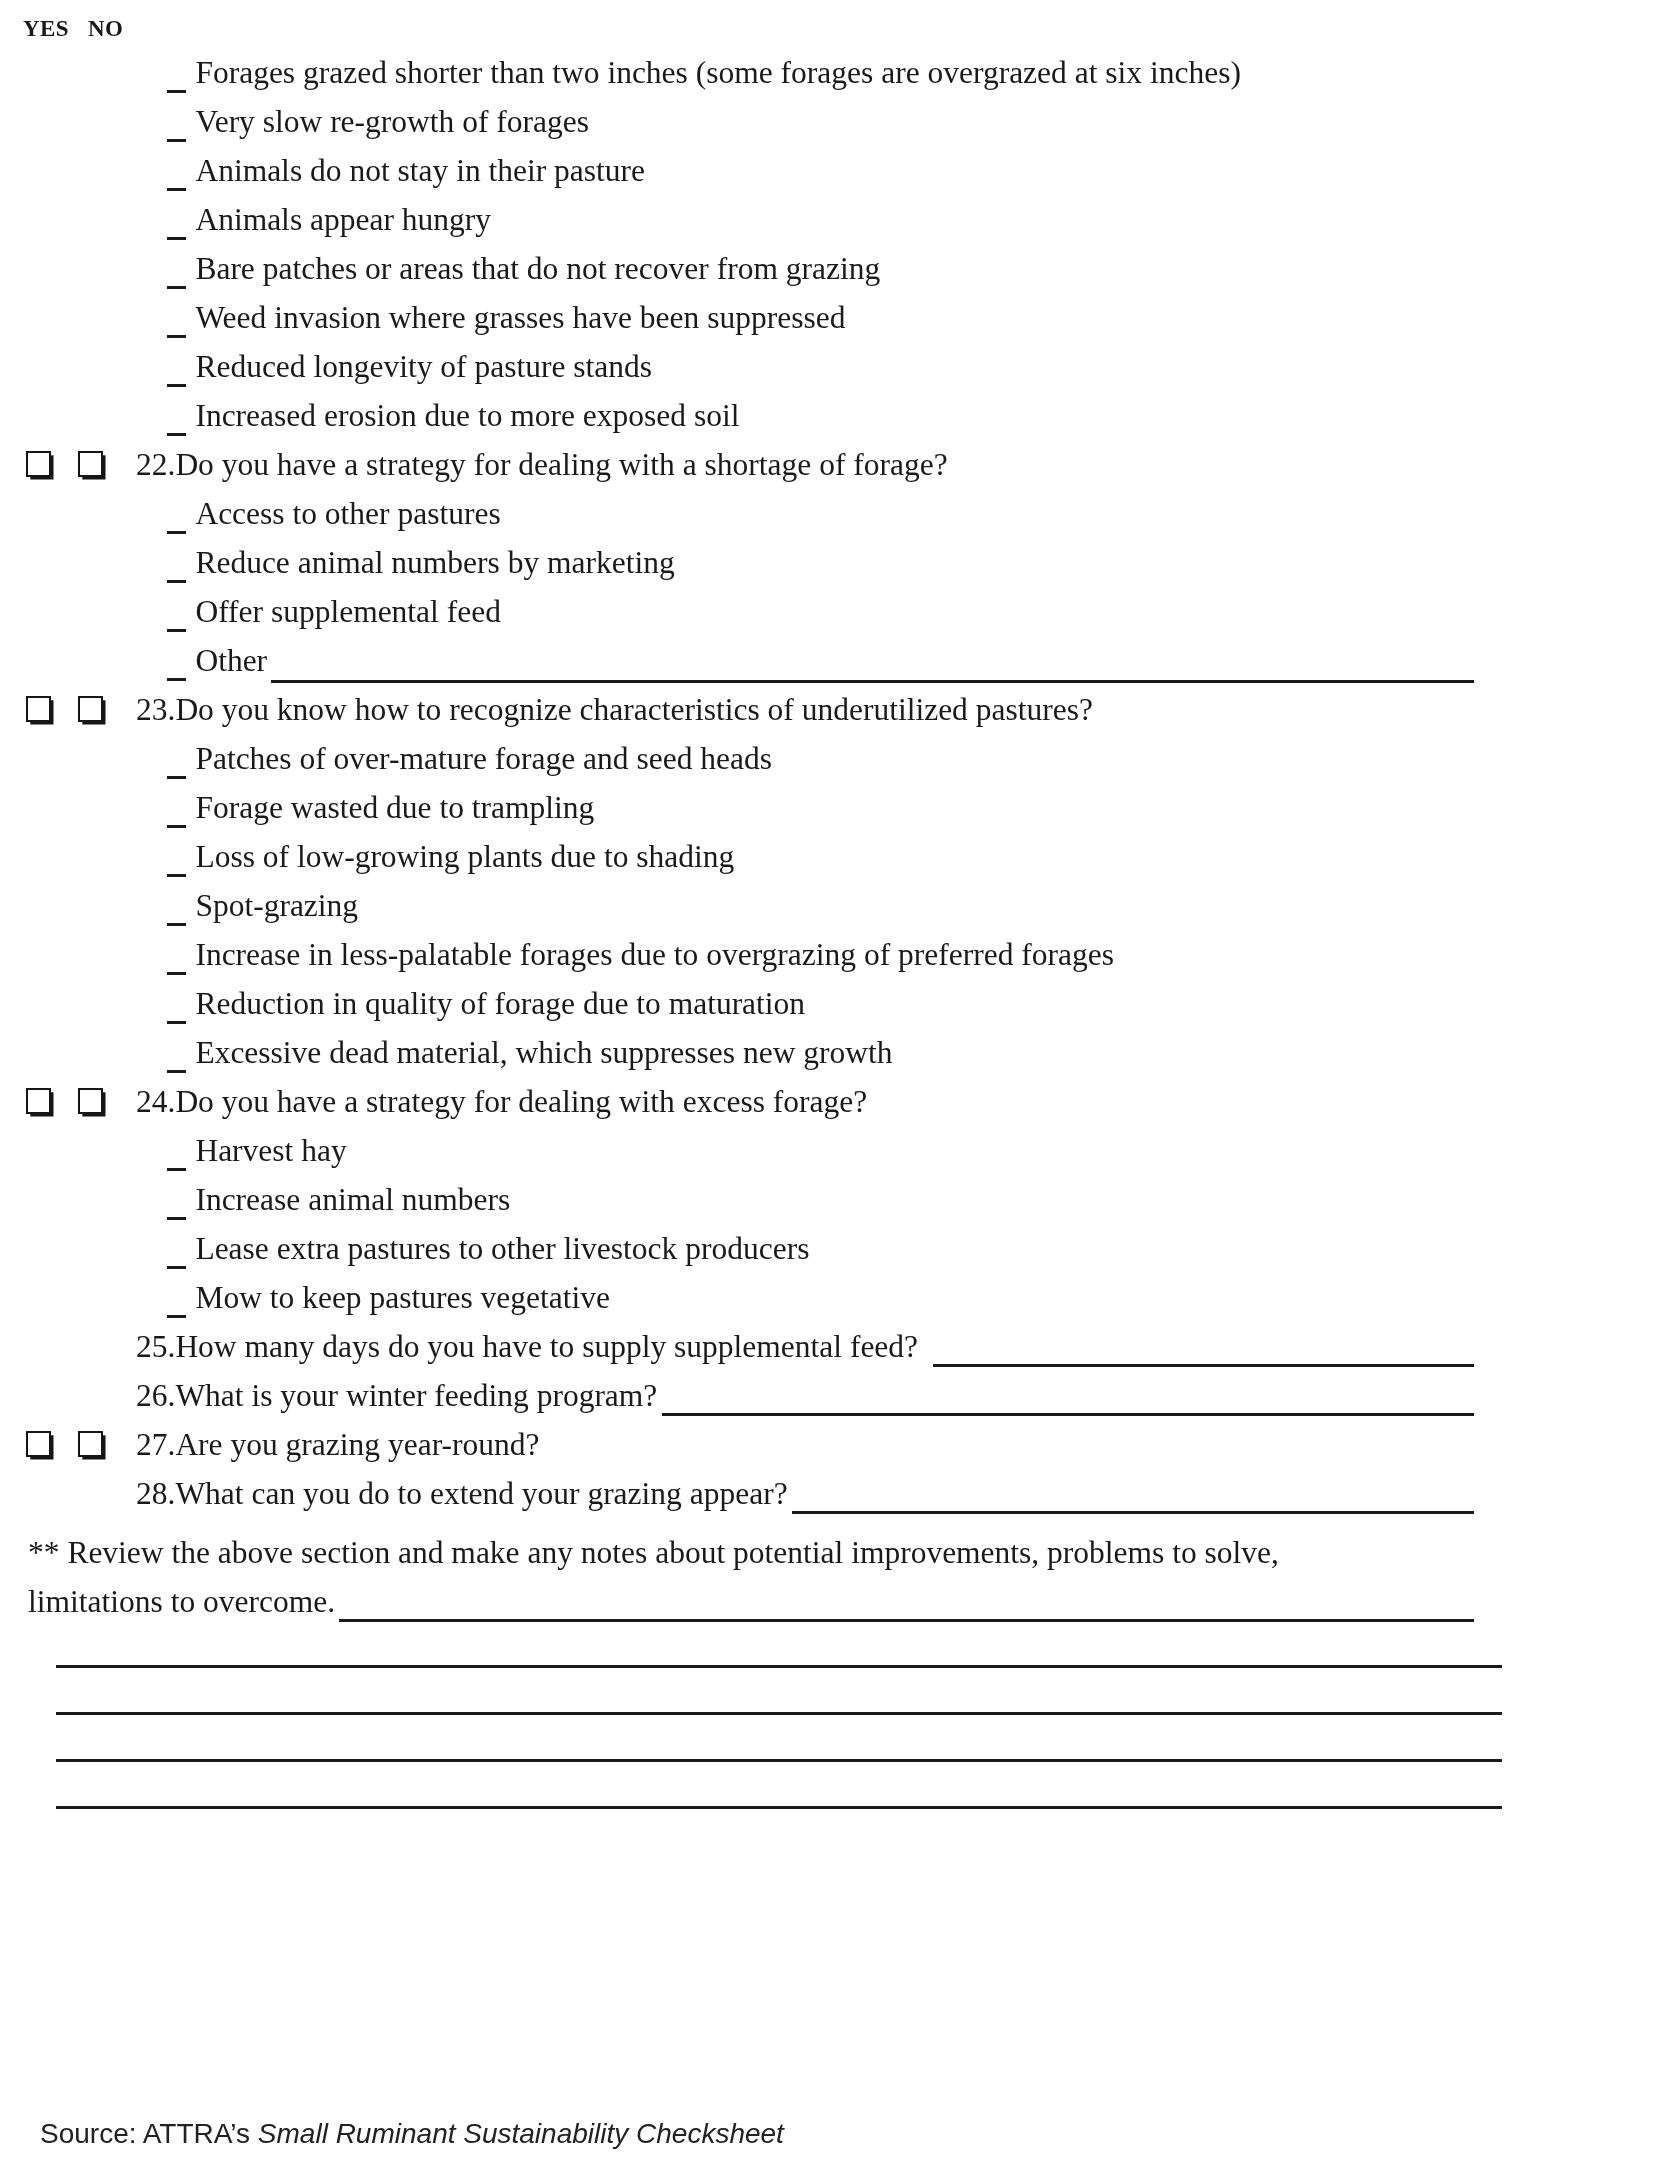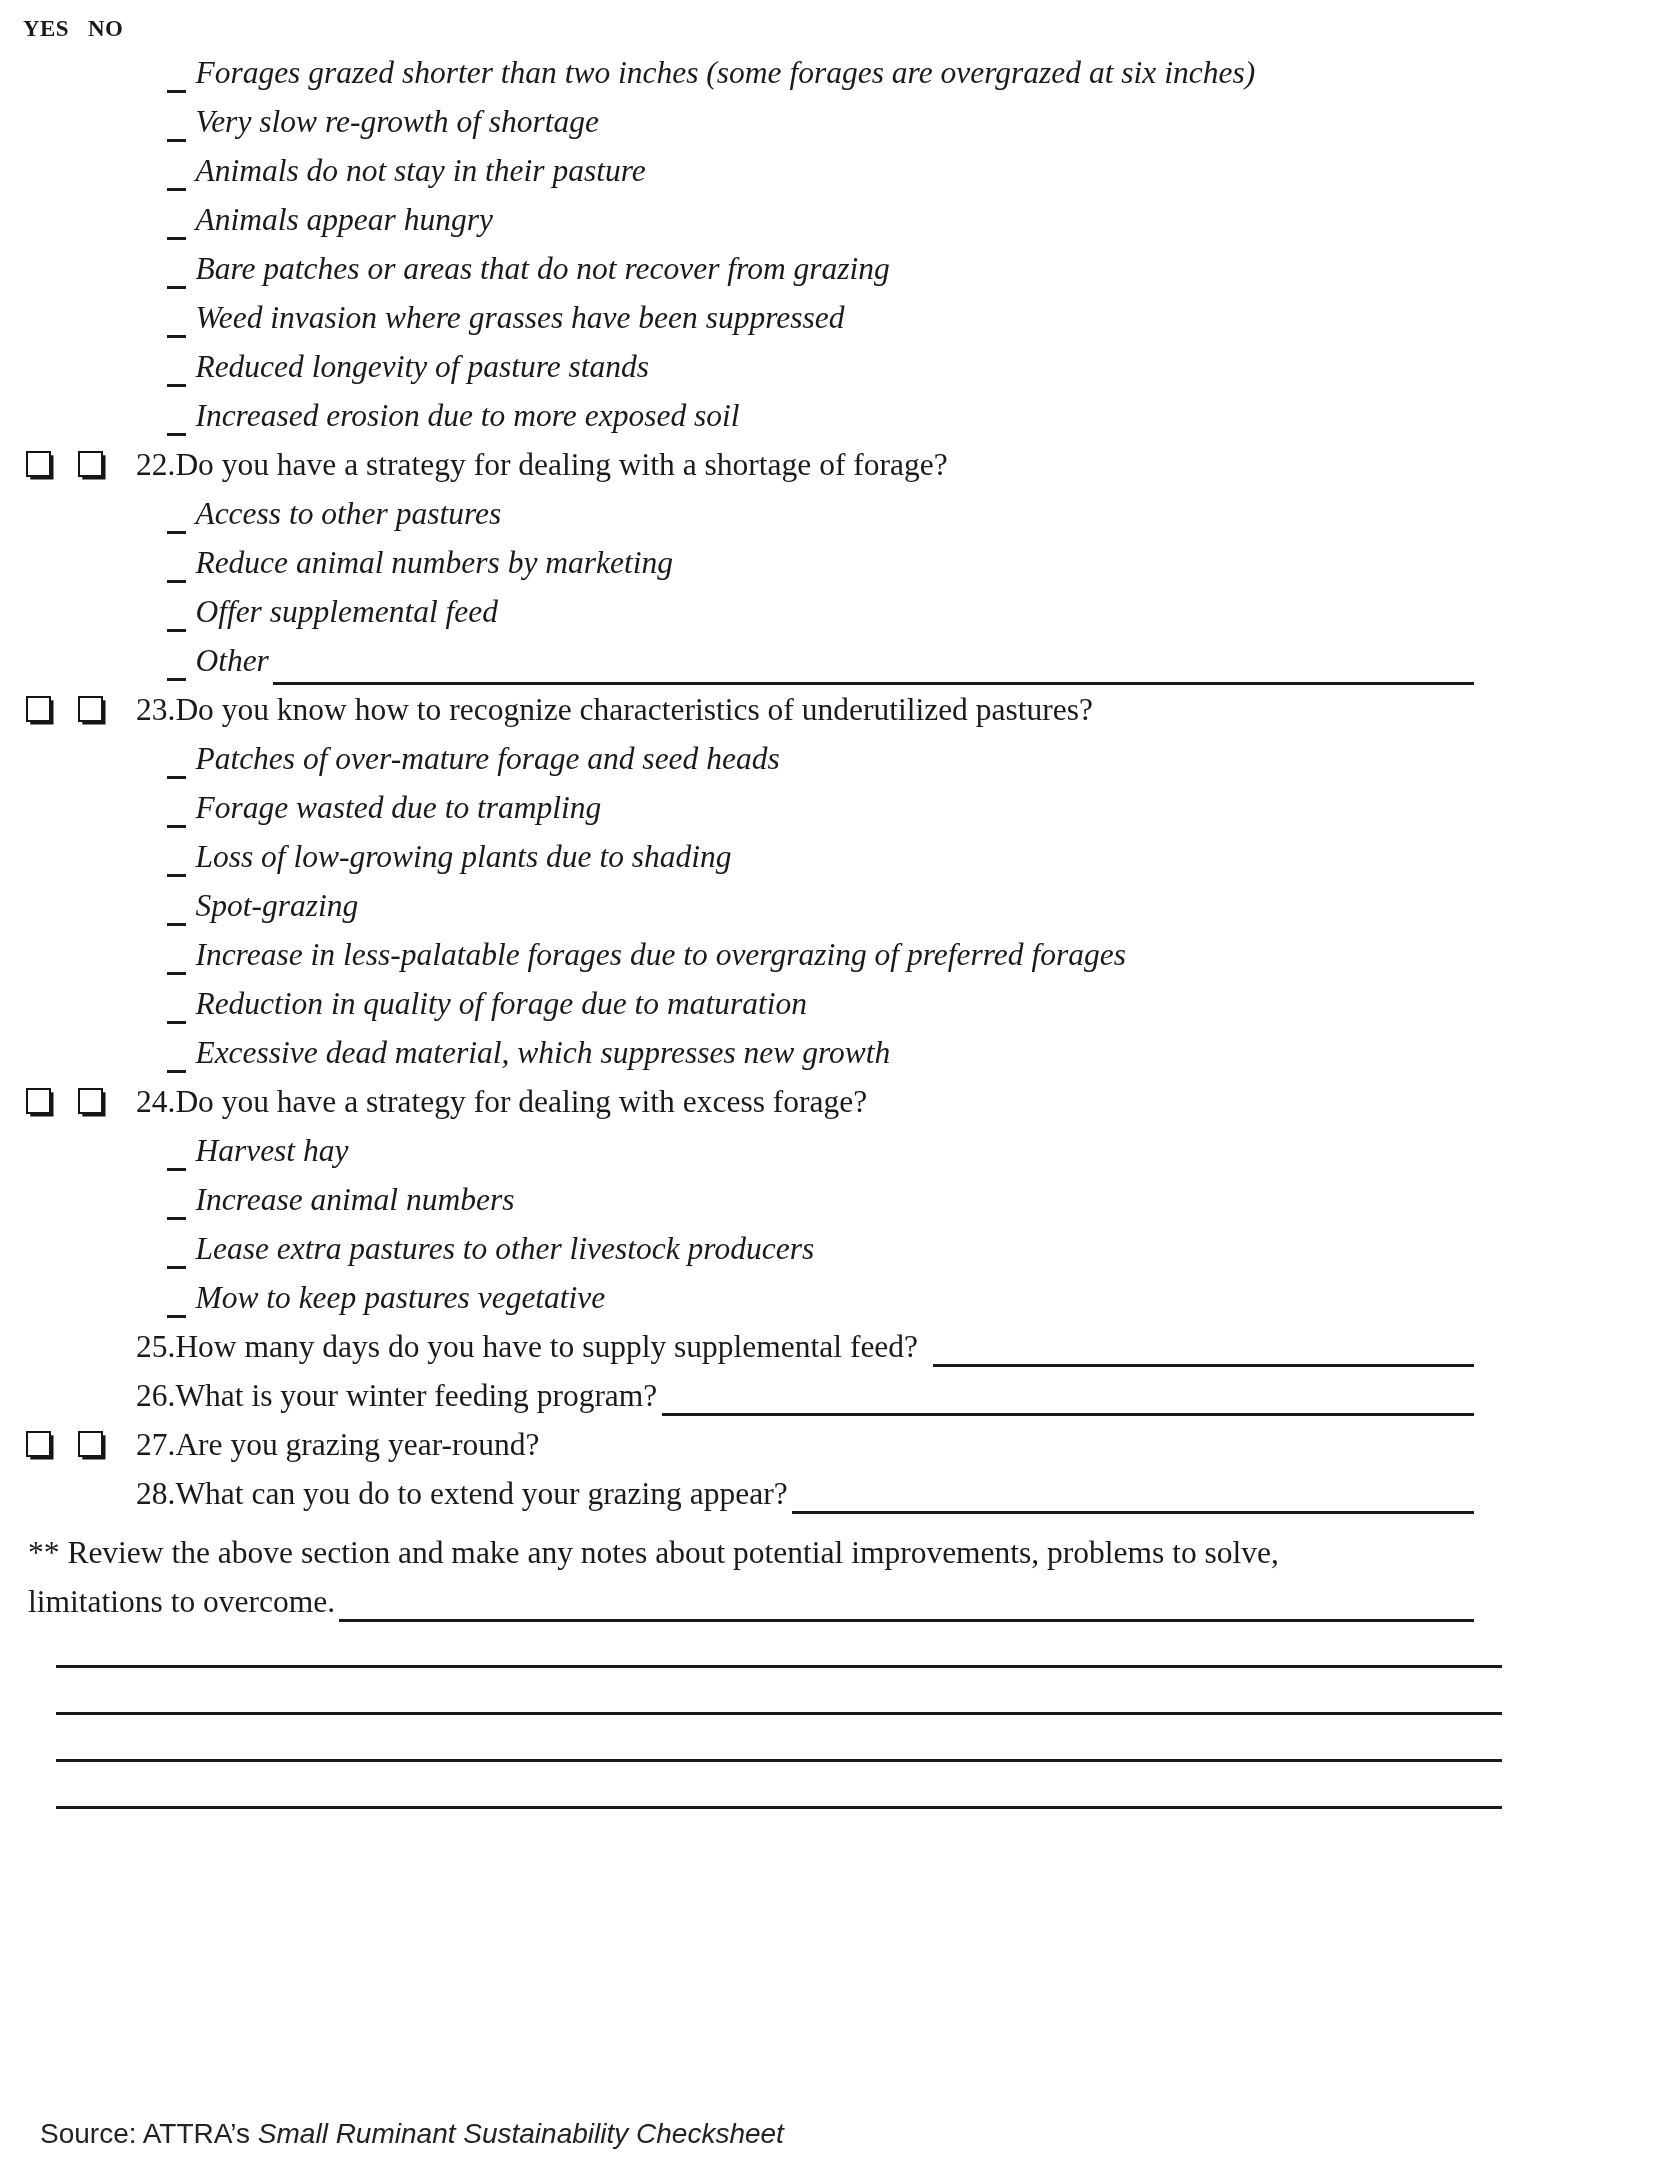--- a/index.html
+++ b/index.html
@@ -30,21 +30,21 @@
   
   .cb {
     display:block; width:21px; height:22px;
     margin-top:11px; margin-left:25.6px;
     border:2.6px solid #151515; background:#ffffff;
     box-shadow:3.4px 3.4px 0 -0.9px #151515;
   }
   .cell-no .cb { margin-left:0; }
 
   
-  .subrow { display:flex; align-items:flex-end; margin-left:167px; min-height:49px; line-height:49px;font-style:italic; }
+  .subrow { display:flex; align-items:center; margin-left:167px; min-height:49px; line-height:49px; }
   .tick {
     display:inline-block; flex:0 0 19px; width:19px; height:6.8px;
     border-bottom:3.4px solid #1b1b1b; margin-right:9.4px;
     align-self:flex-start; margin-top:36px;
   }
   .subtext { white-space:nowrap; }
 
   
   .fill { flex:1 1 auto; height:42px; border-bottom:3.4px solid #1b1b1b; margin-left:4.3px; }
   .fill.gap { margin-left:15.3px; }
@@ -77,21 +77,21 @@
       <span class="no">NO</span>
     </div>
 
     <div id="questions">
         <div class="subrow">
           <span class="tick"></span>
           <span class="subtext">Forages grazed shorter than two inches (some forages are overgrazed at six inches)</span>
         </div>
         <div class="subrow">
           <span class="tick"></span>
-          <span class="subtext">Very slow re-growth of shortage</span>
+          <span class="subtext">Very slow re-growth of forages</span>
         </div>
         <div class="subrow">
           <span class="tick"></span>
           <span class="subtext">Animals do not stay in their pasture</span>
         </div>
         <div class="subrow">
           <span class="tick"></span>
           <span class="subtext">Animals appear hungry</span>
         </div>
         <div class="subrow">

